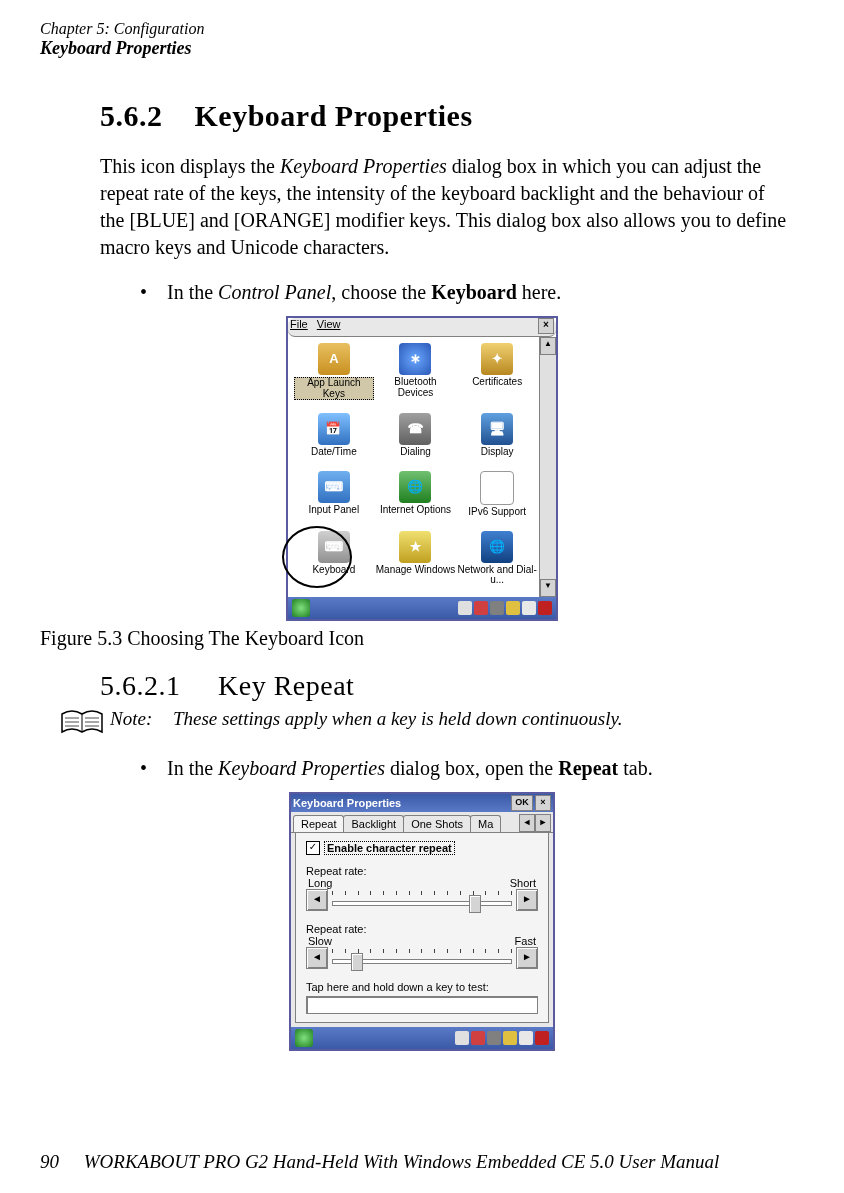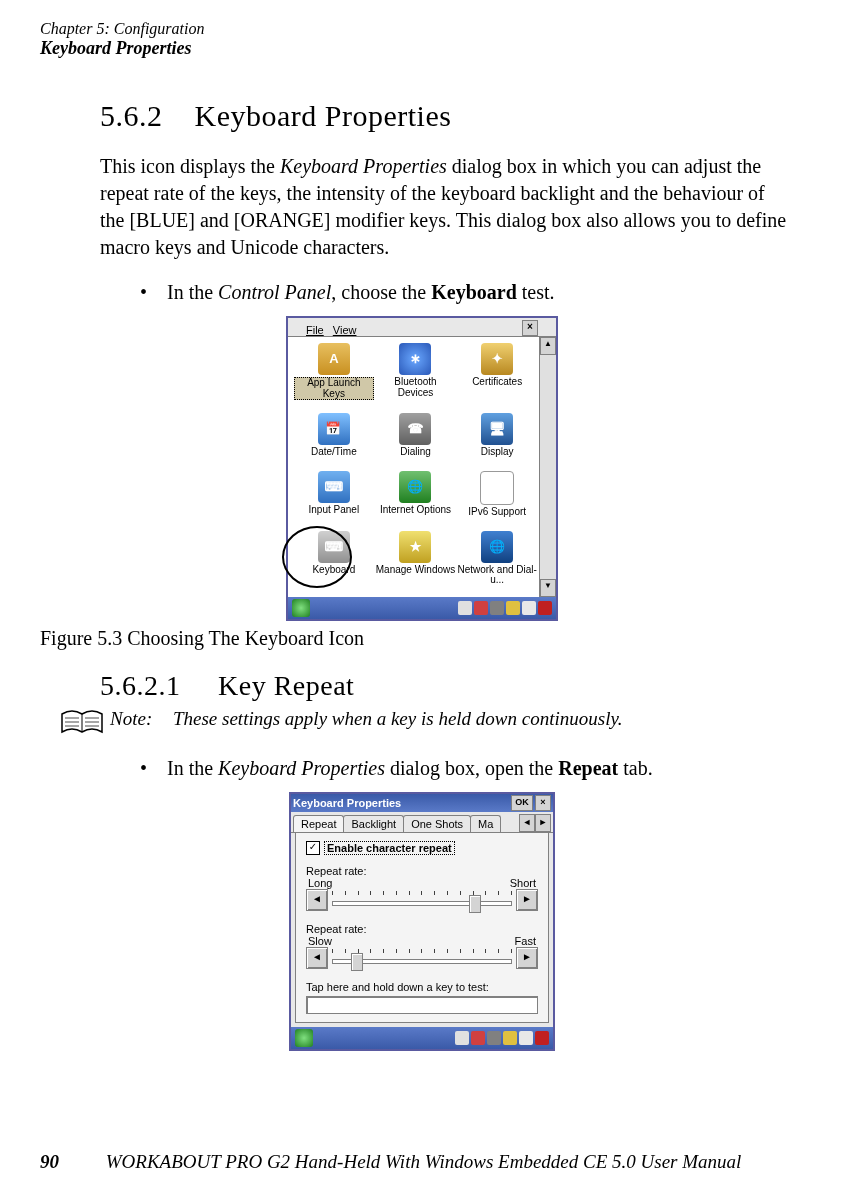--- a/index.html
+++ b/index.html
@@ -22,21 +22,21 @@
   }
   .header-topic {
     font-style: italic;
     font-weight: bold;
     font-size: 18px;
     margin-bottom: 40px;
   }
   .section-heading {
     font-family: Georgia, "Times New Roman", serif;
     font-size: 30px;
-    font-weight: normal;
+    font-weight: bold;
     margin-left: 60px;
     margin-bottom: 6px;
     letter-spacing: 0.5px;
   }
   .sub-section-heading {
     font-family: Georgia, "Times New Roman", serif;
     font-size: 28px;
     margin-left: 60px;
     margin-top: 20px;
     margin-bottom: 4px;
@@ -88,42 +88,43 @@
     font-style: italic;
   }
   .footer {
     position: absolute;
     bottom: 20px;
     left: 40px;
     font-style: italic;
     font-size: 19px;
   }
   .footer .pgnum {
-    font-weight: bold;
-    margin-right: 42px;
+    font-weight: normal;
+    margin-right: 20px;
   }
 
   
   .cp-window {
     display: inline-block;
     width: 268px;
     border: 2px solid #5a5aa0;
     background: #fff;
     text-align: left;
     font-family: Tahoma, Arial, sans-serif;
     font-size: 11px;
   }
   .cp-menubar {
     display: flex;
     justify-content: space-between;
-    align-items: flex-end;
+    align-items: flex-start;
     background: #e8e8e8;
     border-bottom: 1px solid #808080;
     height: 18px;
-    padding: 0 18px;
+    padding: 0 2px;
+    border-radius: 7px;
   }
   .cp-menubar .menus span {
     margin-right: 6px;
     text-decoration: underline;
   }
   .cp-close {
     border: 1px solid #808080;
     background: #d4d4d4;
     width: 14px;
     height: 14px;
@@ -410,21 +411,21 @@
     <span>Keyboard Properties</span>
   </div>
 
   <p class="body-text">
     <span>This icon displays the </span><em>Keyboard Properties</em><span> dialog box in which you can adjust the repeat rate of the keys, the intensity of the keyboard backlight and the behaviour of the [BLUE] and [ORANGE] modifier keys. This dialog box also allows you to define macro keys and Unicode characters.</span>
   </p>
 
   <div class="bullet-row">
     <span class="bullet-dot">•</span>
     <span>
-      <span>In the </span><em>Control Panel</em><span>, choose the </span><strong>Keyboard</strong><span> test.</span>
+      <span>In the </span><em>Control Panel</em><span>, choose the </span><strong>Keyboard</strong><span> here.</span>
     </span>
   </div>
 
   <div class="figure-wrap">
     <div style="position:relative; display:inline-block;">
       <div class="cp-window">
         <div class="cp-menubar">
           <div class="menus">
             <span>File</span>
             <span>View</span>

